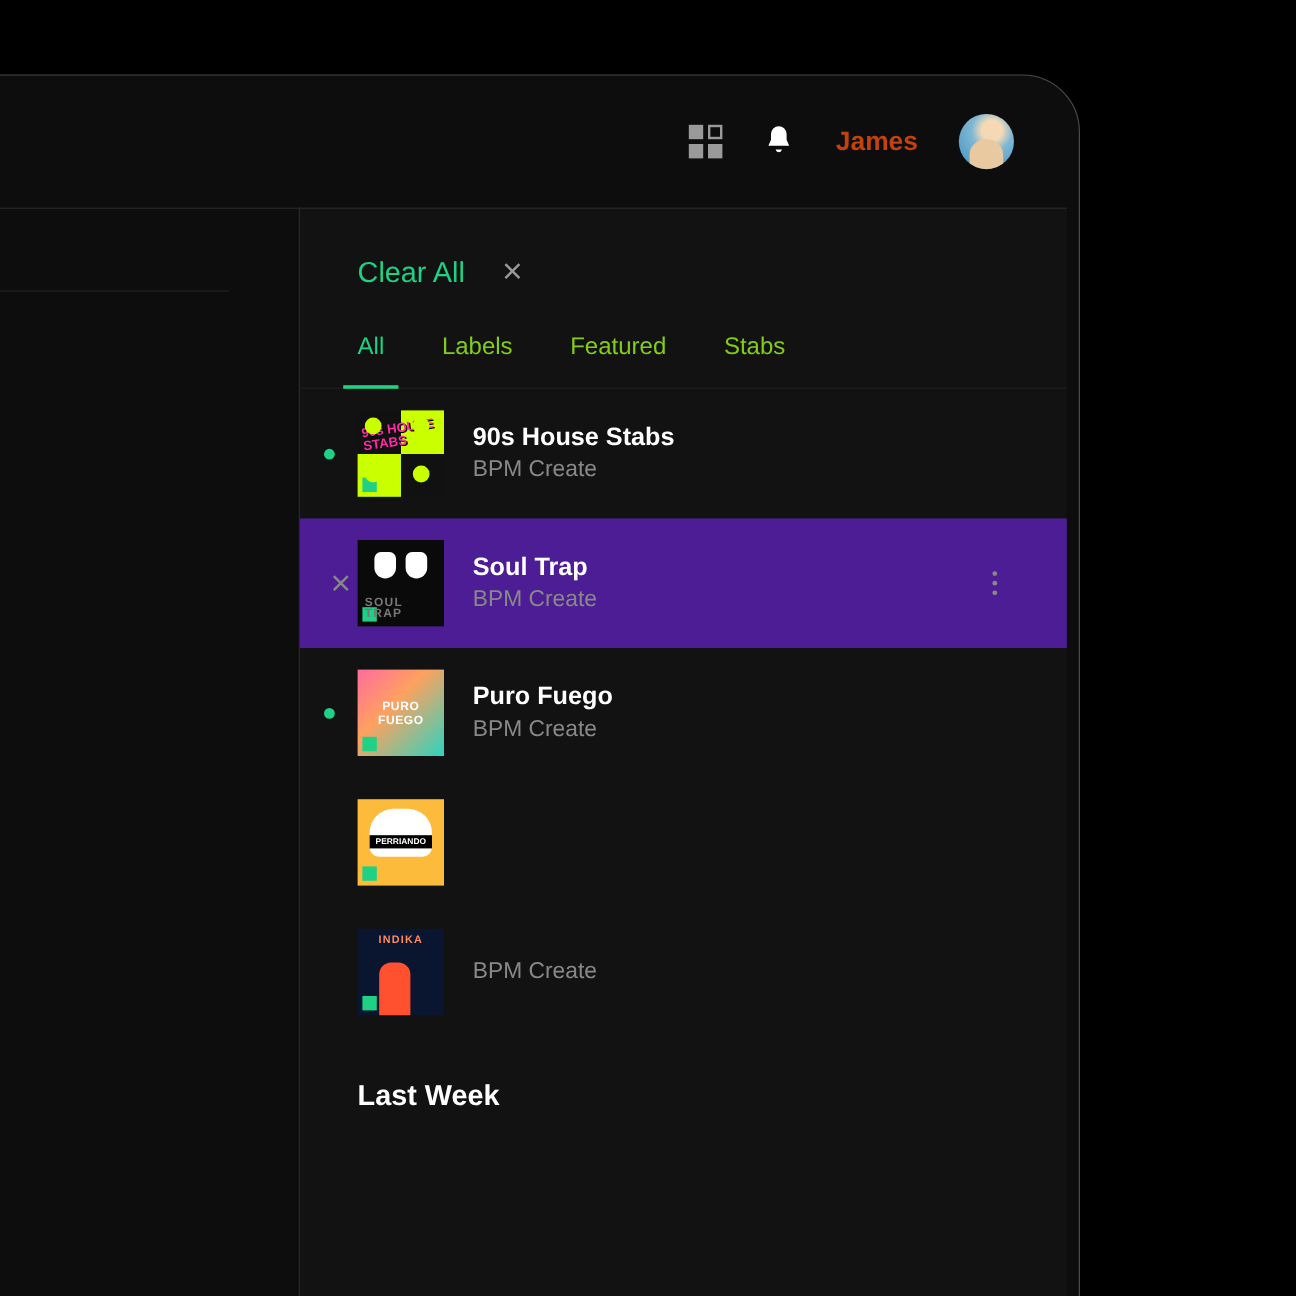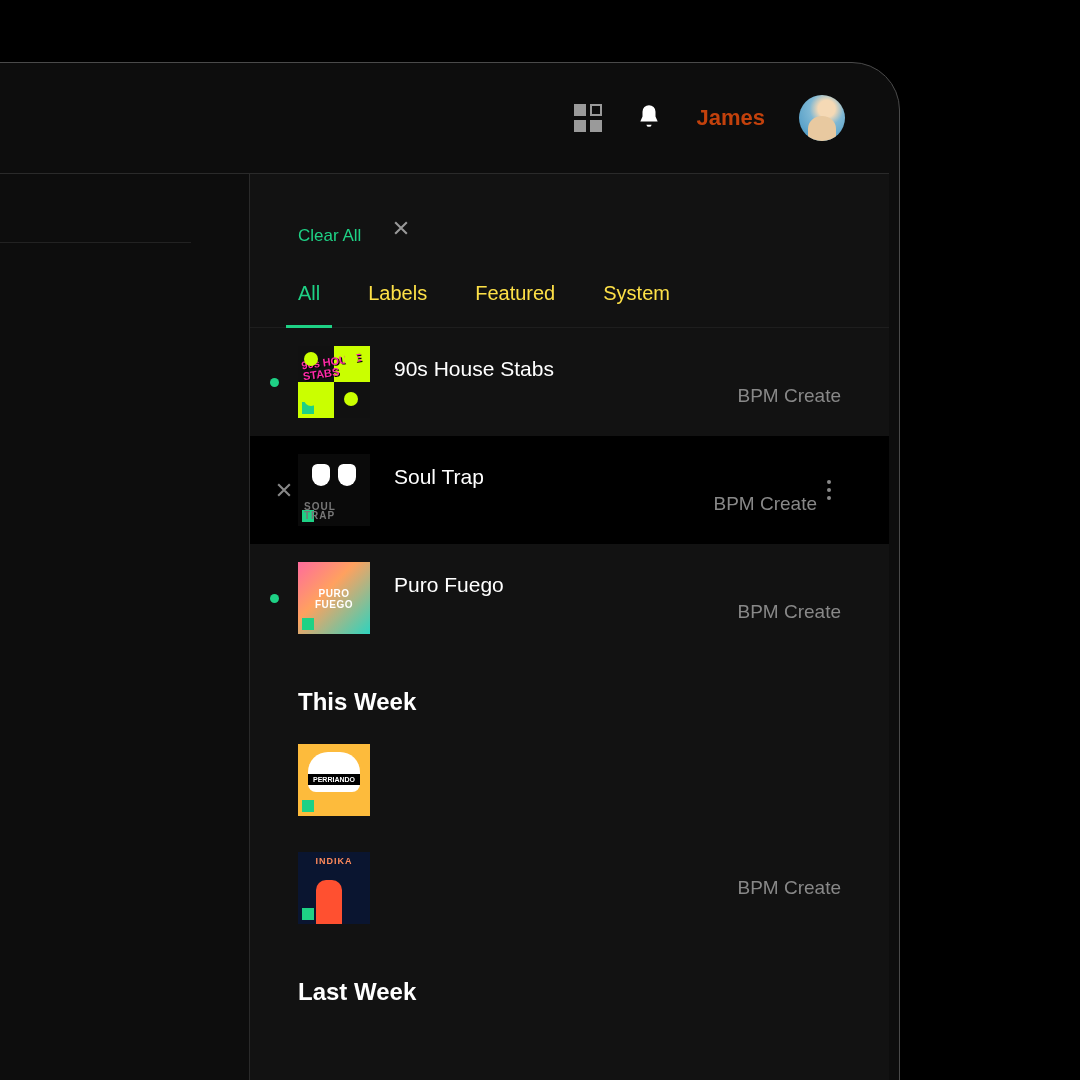--- a/index.html
+++ b/index.html
@@ -87,33 +87,33 @@
     border-left: 1px solid #2a2a2a;
     border-top: 1px solid #2a2a2a;
   }
 
   .panel-header {
     display: flex;
     align-items: center;
     padding: 40px 48px 0 48px;
   }
   .panel-title { color: #fff; font-size: 30px; font-weight: 600; letter-spacing: -0.3px; flex: 1; }
-  .clear-all { color: #1ed185; font-size: 17px; font-weight: 500; margin-right: 30px; cursor: pointer; margin-top: 12px; }
+  .clear-all { color: #1ed185; font-size: 24px; font-weight: 500; margin-right: 30px; cursor: pointer; }
   .close-icon { color: #999; cursor: pointer; }
   .close-icon svg { width: 20px; height: 20px; stroke: #999; stroke-width: 2.5; fill: none; }
 
   .tabs {
     display: flex;
     gap: 48px;
     padding: 36px 48px 0 48px;
     border-bottom: 1px solid #1e1e1e;
   }
   .tab {
     font-size: 20px;
-    color: #fde047;
+    color: #84cc16;
     padding-bottom: 22px;
     cursor: pointer;
     position: relative;
   }
   .tab.active { color: #1ed185; }
   .tab.active::after {
     content: "";
     position: absolute;
     left: -12px; right: -12px; bottom: -1px;
     height: 3px;
@@ -127,21 +127,21 @@
     padding: 36px 48px 10px 48px;
   }
 
   .notif-row {
     display: flex;
     align-items: center;
     padding: 18px 48px 18px 20px;
     position: relative;
     min-height: 108px;
   }
-  .notif-row.hovered { background: #000000; }
+  .notif-row.hovered { background: #4c1d95; }
 
   .dot {
     width: 9px;
     height: 9px;
     border-radius: 50%;
     background: #1ed185;
     margin-right: 19px;
     flex-shrink: 0;
   }
   .dot.hidden { visibility: hidden; }
@@ -184,22 +184,22 @@
 
   .thumb.t4 { background:#fdbb3c; display:flex; align-items:center; justify-content:center;}
   .thumb.t4::before { content:""; position:absolute; top:8px; left:10px; right:10px; height:40px; background:#fff; border-radius:20px 20px 8px 8px;}
   .thumb.t4::after { content:"PERRIANDO"; position:absolute; top:30px; left:0; right:0; text-align:center; font-size:7px; font-weight:900; background:#000; color:#fff; padding:2px 0; margin:0 10px;}
 
   .thumb.t5 { background:#0a1530; }
   .thumb.t5::before { content:"INDIKA"; position:absolute; top:4px; left:0; right:0; text-align:center; font-size:9px; font-weight:900; color:#ff8a5b; letter-spacing:1px;}
   .thumb.t5::after { content:""; position:absolute; bottom:0; left:18px; width:26px; height:44px; background:#ff5030; border-radius:10px 10px 0 0;}
 
   .notif-text { flex: 1; }
-  .notif-title { color: #fff; font-size: 21px; font-weight: 400; margin-bottom: 4px; }
-  .notif-sub { color: #888; font-size: 19px; text-align: right; }
+  .notif-title { color: #fff; font-size: 21px; font-weight: 700; margin-bottom: 4px; }
+  .notif-sub { color: #888; font-size: 19px; }
   .notif-single { color: #fff; font-size: 20px; }
 
   .more-dots {
     width: 24px;
     display: flex;
     flex-direction: column;
     gap: 4px;
     align-items: center;
     cursor: pointer;
   }
@@ -239,21 +239,21 @@
         <svg viewBox="0 0 24 24">
             <path d="M5 5l14 14M19 5L5 19"></path>
           </svg>
       </div>
     </div>
 
     <div class="tabs" id="tabs">
         <div class="tab active">All</div>
         <div class="tab">Labels</div>
         <div class="tab">Featured</div>
-        <div class="tab">System</div>
+        <div class="tab">Stabs</div>
       </div>
 
     <div id="sections">
         <div class="notif-row">
           <div class="dot"></div>
           <div class="thumb t1">
             <div class="badge"></div>
           </div>
           <div class="notif-text">
             <div class="notif-title">90s House Stabs</div>
@@ -282,21 +282,20 @@
         <div class="notif-row">
           <div class="dot"></div>
           <div class="thumb t3">
             <div class="badge"></div>
           </div>
           <div class="notif-text">
             <div class="notif-title">Puro Fuego</div>
             <div class="notif-sub">BPM Create</div>
           </div>
         </div>
-        <div class="section-label">This Week</div>
         <div class="notif-row">
           <div class="dot hidden"></div>
           <div class="thumb t4">
             <div class="badge"></div>
           </div>
         </div>
         <div class="notif-row">
           <div class="dot hidden"></div>
           <div class="thumb t5">
             <div class="badge"></div>

